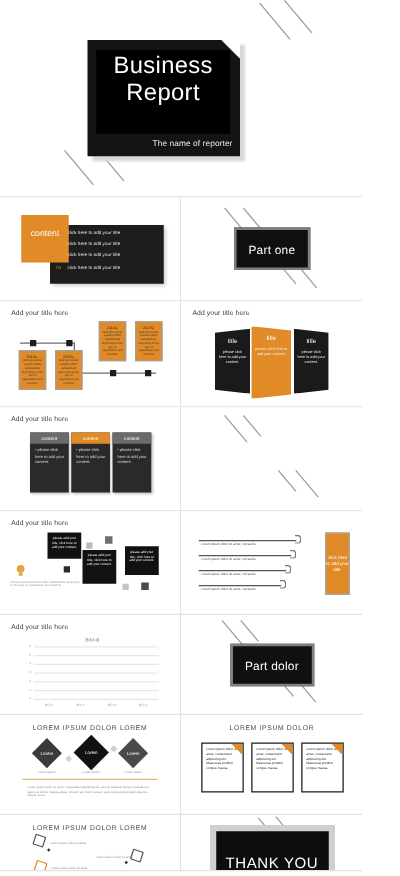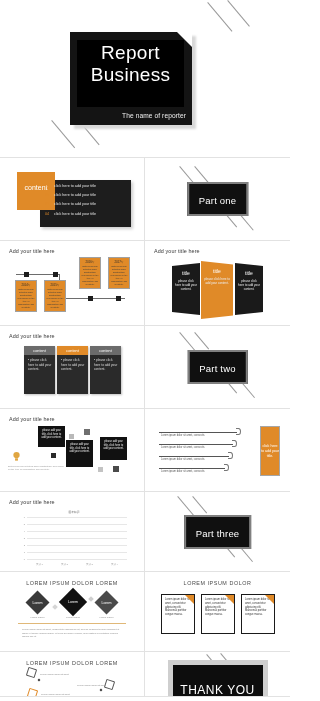--- a/index.html
+++ b/index.html
@@ -138,22 +138,22 @@
   <div class="cover">
     <div class="dline" style="left:208px;top:2px;width:38px;height:1px;transform:rotate(50deg);"></div>
     <div class="dline" style="left:228px;top:0px;width:34px;height:1px;transform:rotate(50deg);"></div>
     <div class="dline" style="left:52px;top:120px;width:36px;height:1px;transform:rotate(50deg);"></div>
     <div class="dline" style="left:79px;top:120px;width:32px;height:1px;transform:rotate(50deg);"></div>
     <div class="cover-shadow"></div>
     <div class="cover-black"></div>
     <div class="cover-fold"></div>
     <div class="cover-inner"></div>
     <div class="cover-h">
+      <div>Business</div>
       <div>Report</div>
-      <div>Business</div>
     </div>
     <div class="cover-sub">The name of reporter</div>
   </div>
 
   <div class="row">
     <div class="cell half" style="height:83px">
       <div class="cont-black"></div>
       <div class="cont-orange"></div>
       <div class="cont-word">content</div>
       <div class="cont-list">
@@ -247,23 +247,20 @@
         <div class="hd" style="background:#6b6b6b;">content</div>
         <div class="bd">• please click here to add your content.</div>
       </div>
     </div>
 
     <div class="cell half" style="height:83px">
       <div class="dline" style="left:35px;top:6px;width:28px;transform:rotate(50deg);height:1px;"></div>
       <div class="dline" style="left:50px;top:6px;width:22px;transform:rotate(50deg);height:1px;"></div>
       <div class="dline" style="left:78px;top:50px;width:22px;transform:rotate(50deg);height:1px;"></div>
       <div class="dline" style="left:92px;top:50px;width:28px;transform:rotate(50deg);height:1px;"></div>
-      <div class="sec-box">
-        <span>Part two</span>
-      </div>
     </div>
   </div>
 
   <div class="row">
     <div class="cell half" style="height:83px">
       <div class="slide-title">Add your title here</div>
       <div class="nc" style="left:38px;top:17px;width:27px;height:21px;">
         <span>please add your title, click here to add your content.</span>
       </div>
       <div class="nc" style="left:66px;top:31px;width:27px;height:27px;">
@@ -363,21 +360,21 @@
           </div>
       </div>
     </div>
 
     <div class="cell half" style="height:80px">
       <div class="dline" style="left:33px;top:4px;width:28px;transform:rotate(50deg);height:1px;"></div>
       <div class="dline" style="left:48px;top:4px;width:22px;transform:rotate(50deg);height:1px;"></div>
       <div class="dline" style="left:76px;top:48px;width:22px;transform:rotate(50deg);height:1px;"></div>
       <div class="dline" style="left:90px;top:48px;width:28px;transform:rotate(50deg);height:1px;"></div>
       <div class="sec-box">
-        <span>Part three</span>
+        <span>Part dolor</span>
       </div>
     </div>
   </div>
 
   <div class="row">
     <div class="cell half" style="height:80px">
       <div class="ctr-title">LOREM IPSUM DOLOR LOREM</div>
       <div class="dia" style="left:29px;top:22px;"></div>
       <div class="dia-lb" style="left:37.5px;top:30.5px;">Lorem</div>
       <div class="cap" style="left:37.5px;top:44px;">Lorem ipsum</div>

